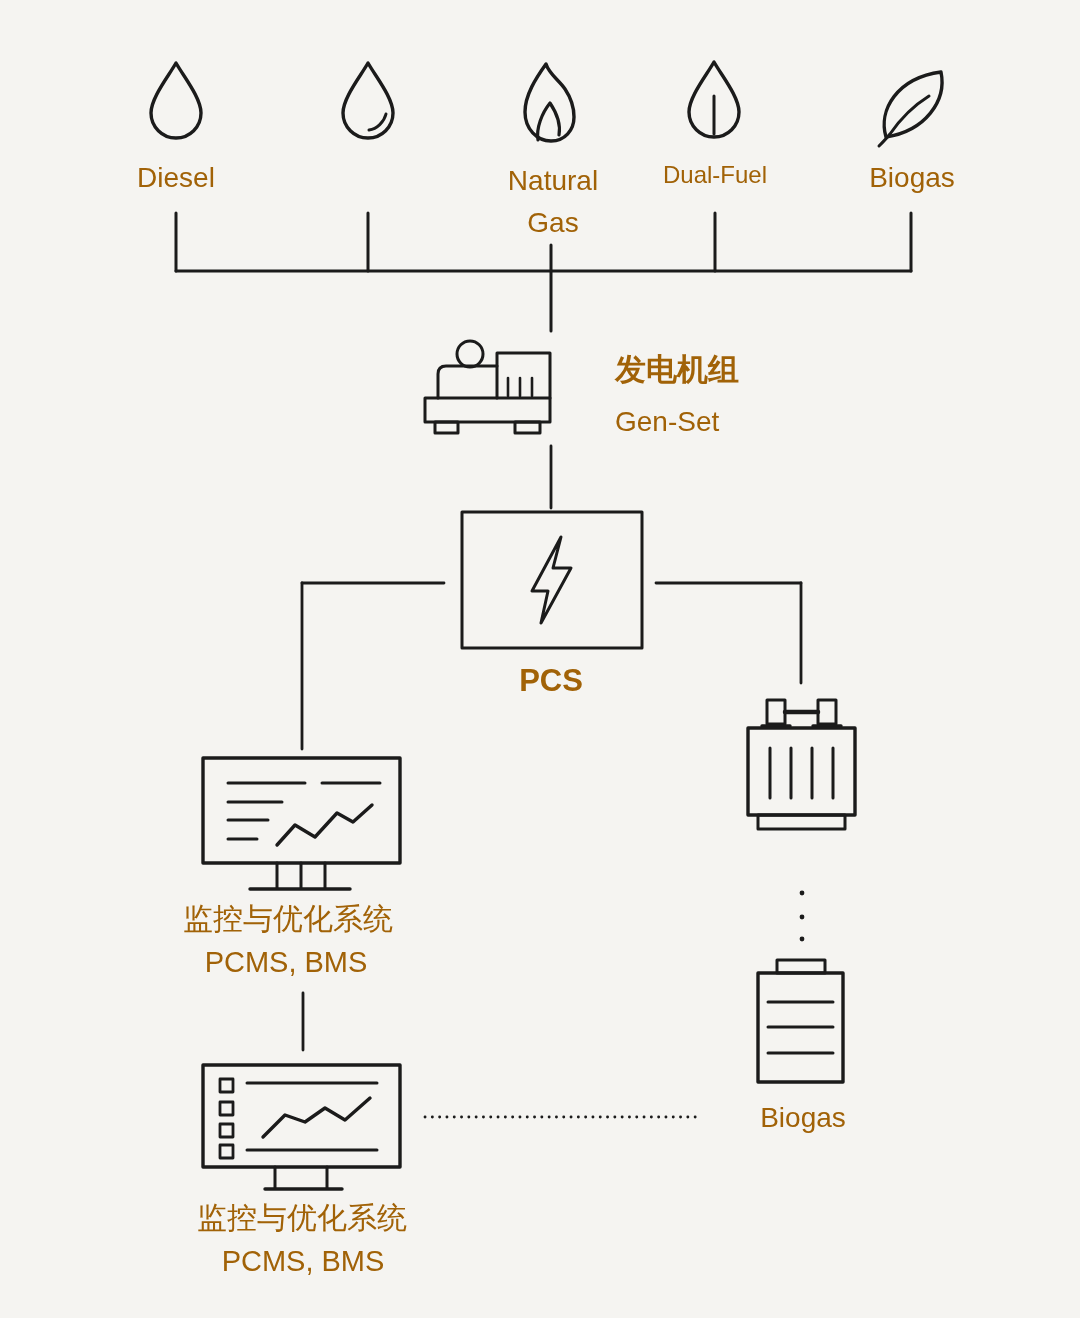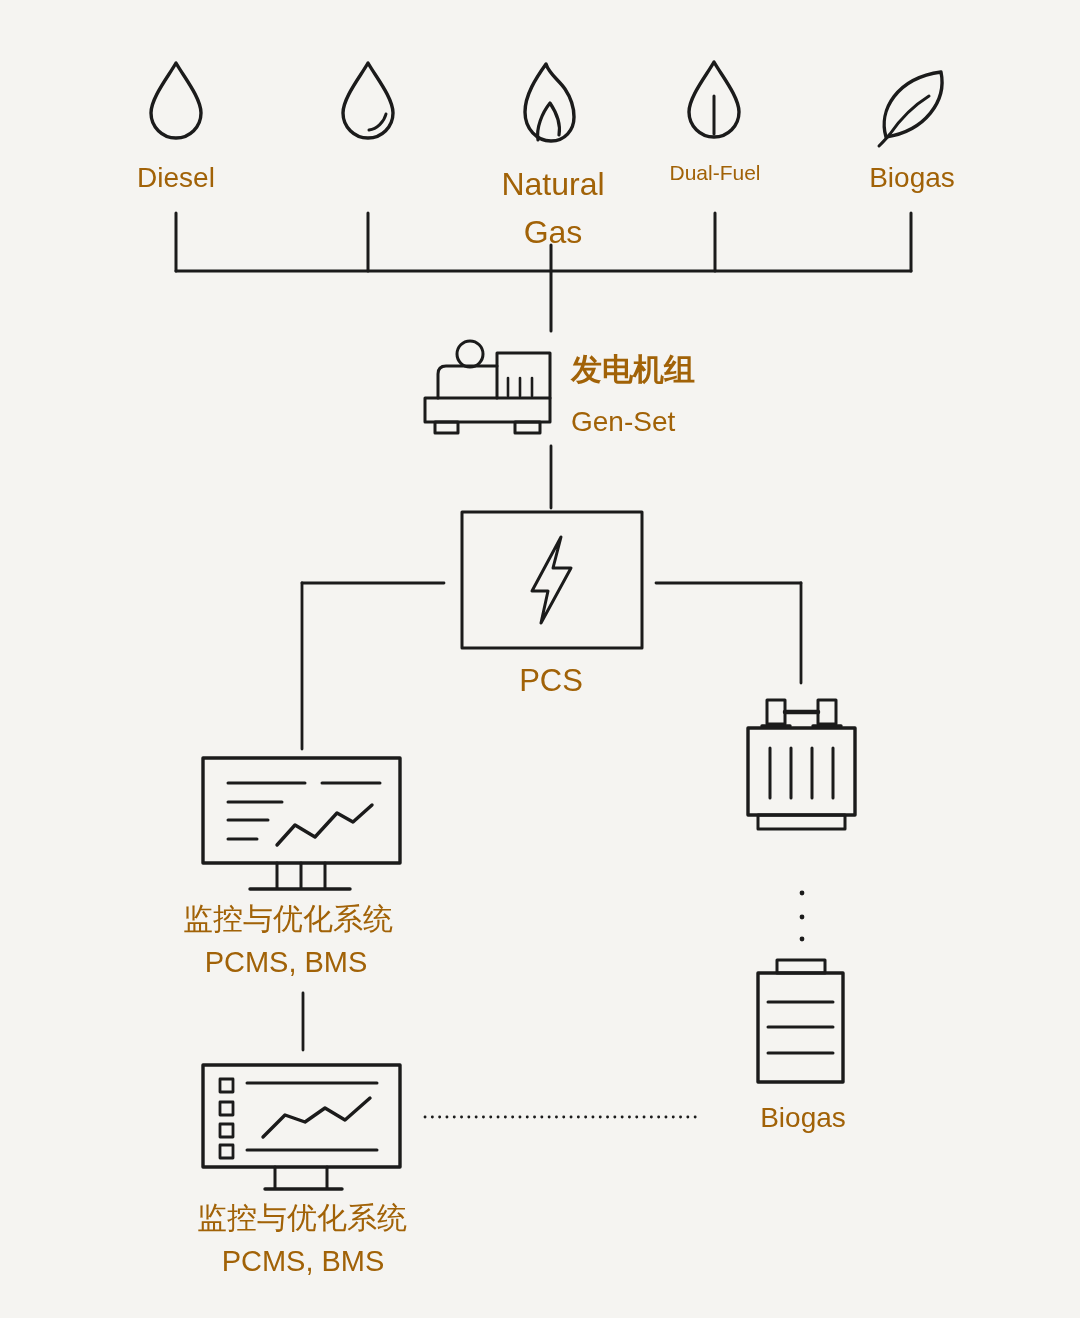--- a/index.html
+++ b/index.html
@@ -13,21 +13,21 @@
   }
   .layer{position:absolute;left:0;top:0;}
   .lbl{
     position:absolute;
     color:#a16207;
     text-align:center;
     line-height:1.25;
     white-space:nowrap;
   }
   .lbl.wrap{white-space:normal;}
-  .lbl.left{text-align:left;}
+  .lbl.left{text-align:left;margin-left:44px;}
   .zh-bold{font-weight:700;}
   svg *{vector-effect:none;}
 </style>
 </head>
 <body>
 
 <div class="canvas">
 
   <svg class="layer" width="1080" height="1318" viewBox="0 0 1080 1318" fill="none" stroke="#1b1b1b" stroke-linecap="round" stroke-linejoin="round">
 
@@ -150,30 +150,30 @@
       <line x1="768" y1="1027" x2="833" y2="1027" stroke-width="3"></line>
       <line x1="768" y1="1053" x2="833" y2="1053" stroke-width="3"></line>
     </g>
 
     <line x1="425" y1="1117" x2="698" y2="1117" stroke-width="2.8" stroke-dasharray="0.1 7.2" stroke-linecap="round"></line>
   </svg>
 
   <div class="lbl" style="left:56px;top:160px;width:240px;font-size:28px;">Diesel</div>
 
 
-  <div class="lbl wrap" style="left:488px;top:160px;width:130px;font-size:32px;line-height:1.5;">Natural Gas</div>
+  <div class="lbl wrap" style="left:488px;top:160px;width:130px;font-size:28px;line-height:1.5;">Natural Gas</div>
 
-  <div class="lbl" style="left:595px;top:160px;width:240px;font-size:21px;text-align:center;">Dual-Fuel</div>
+  <div class="lbl" style="left:595px;top:160px;width:240px;font-size:24px;text-align:center;">Dual-Fuel</div>
 
   <div class="lbl" style="left:792px;top:160px;width:240px;font-size:28px;">Biogas</div>
 
   <div class="lbl left zh-bold" style="left:571px;top:351px;font-size:31px;">发电机组</div>
   <div class="lbl left" style="left:571px;top:404px;font-size:28px;">Gen-Set</div>
 
-  <div class="lbl" style="left:431px;top:662px;width:240px;font-size:31px;">PCS</div>
+  <div class="lbl" style="left:431px;top:662px;width:240px;font-size:31px;font-weight:bold;">PCS</div>
 
   <div class="lbl" style="left:168px;top:900px;width:240px;font-size:30px;">监控与优化系统</div>
   <div class="lbl" style="left:166px;top:944px;width:240px;font-size:29px;">PCMS, BMS</div>
 
   <div class="lbl" style="left:182px;top:1199px;width:240px;font-size:30px;">监控与优化系统</div>
   <div class="lbl" style="left:183px;top:1243px;width:240px;font-size:29px;">PCMS, BMS</div>
 
 
   <div class="lbl" style="left:683px;top:1100px;width:240px;font-size:28px;">Biogas</div>
 

